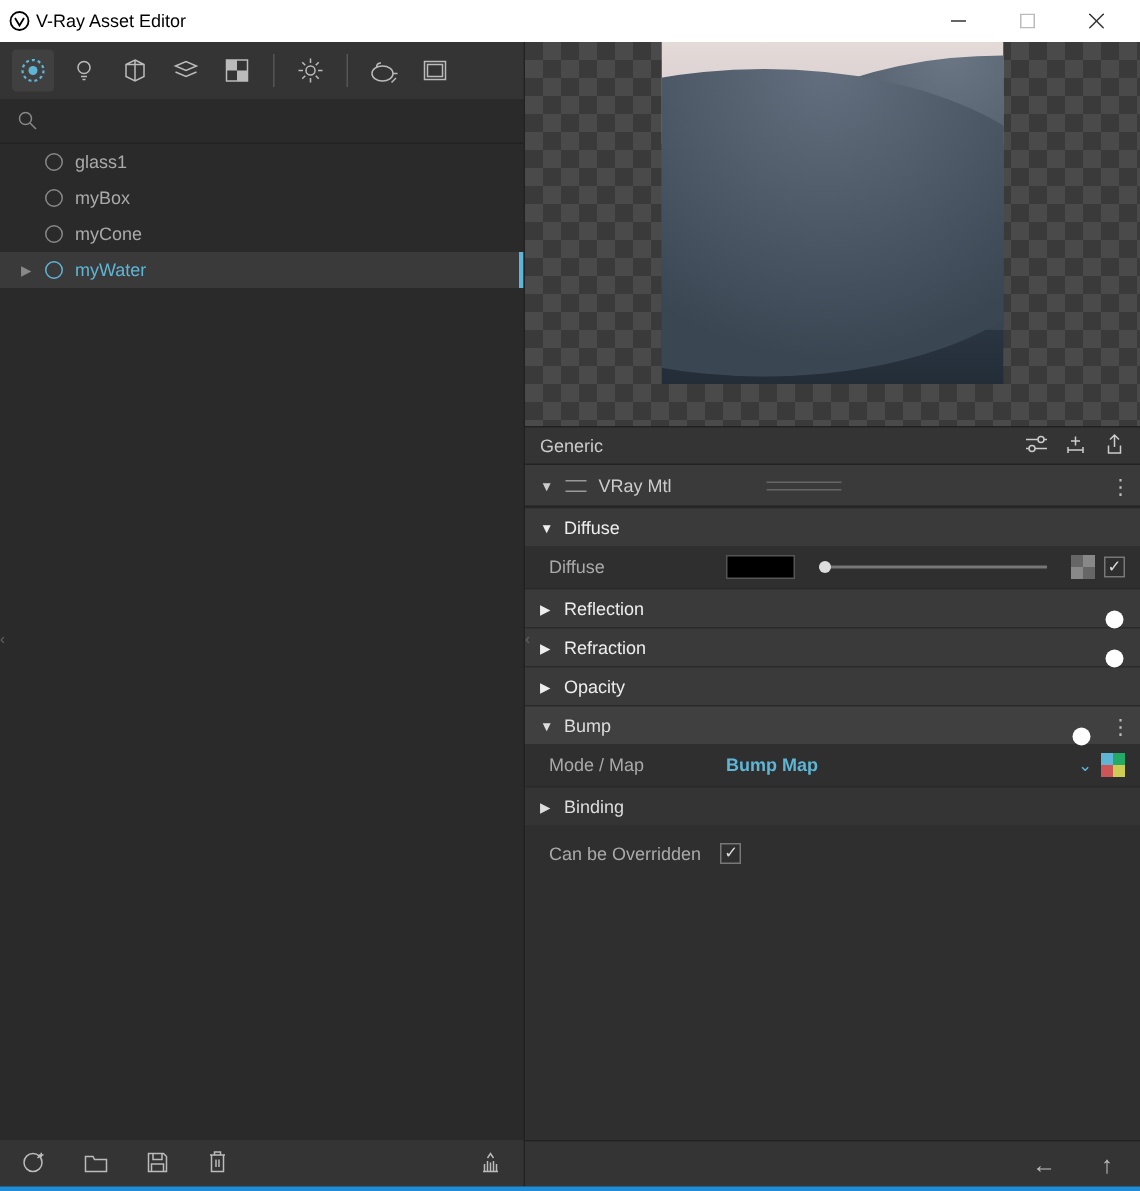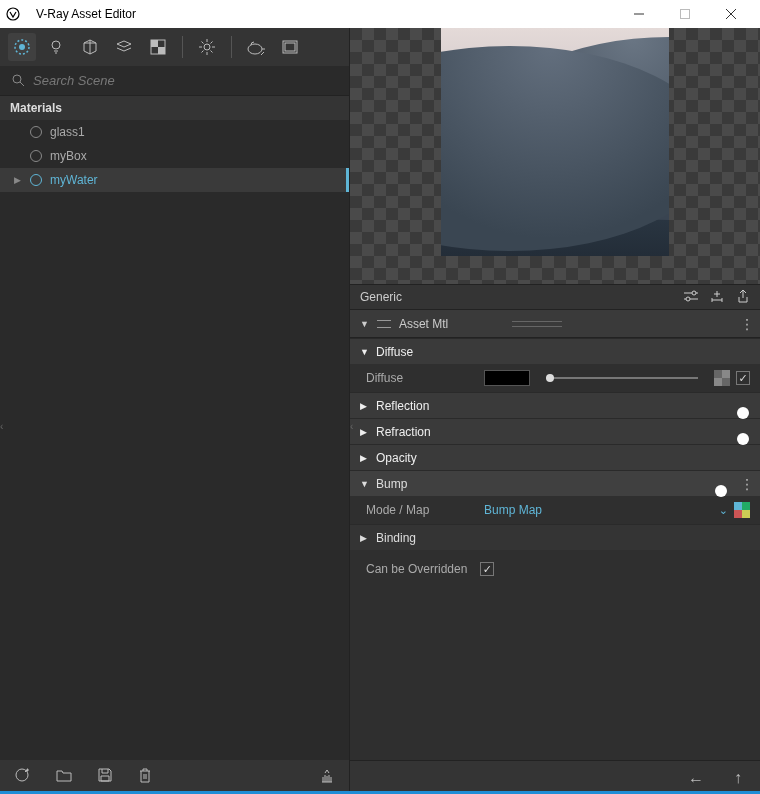--- a/index.html
+++ b/index.html
@@ -75,21 +75,21 @@
   .props { flex: 1; overflow-y: auto; padding-bottom: 4px; }
   
   .group-hdr { height: 26px; display: flex; align-items: center; padding: 0 10px; color: #eee; font-size: 12px; gap: 6px; background: #3a3a3a; border-top: 1px solid #2a2a2a; }
   .group-hdr.sub { background: #343434; color: #ddd; }
   .group-hdr .caret { font-size: 9px; width: 10px; }
   .group-hdr .sw { margin-left: auto; }
   .group-hdr .dots { margin-left: 6px; }
   
   .prop-row { height: 28px; display: flex; align-items: center; padding: 0 10px 0 16px; color: #aaa; font-size: 12px; gap: 8px; }
   .prop-row .lbl { width: 110px; flex-shrink: 0; }
-  .prop-row .val { color: #5fb5d6; }
+  .prop-row .val { color: #5fb5d6; font-weight: bold; }
   .prop-row .end { margin-left: auto; display: flex; gap: 6px; align-items: center; }
   
   .swatch { width: 46px; height: 16px; background: #000; border: 1px solid #555; }
   .slider { position: relative; height: 14px; display: flex; align-items: center; }
   .track { height: 2px; background: #777; width: 100%; }
   .thumb { position: absolute; width: 8px; height: 8px; background: #ddd; border-radius: 50%; top: 3px; }
   
   .mapbtn { width: 16px; height: 16px; display: flex; }
   .mapbtn .q { width: 8px; height: 8px; }
   .checkbox { width: 14px; height: 14px; border: 1px solid #777; display: flex; align-items: center; justify-content: center; color: #ddd; font-size: 11px; line-height: 1; }
@@ -109,21 +109,21 @@
   .dots-v { width: 10px; text-align: center; }
 </style>
 </head>
 <body>
 
 <div class="titlebar">
   <svg width="14" height="14" viewBox="0 0 14 14">
       <circle cx="7" cy="7" r="6" fill="none" stroke="#000" stroke-width="1.2"></circle>
       <path d="M4 5 L7 10 L10 5" fill="none" stroke="#000" stroke-width="1.2"></path>
     </svg>
-  <span style="margin-left:16px">V-Ray Asset Editor</span>
+  <span style="margin-left:4px">V-Ray Asset Editor</span>
   <div class="wincontrols">
     <div class="wc">
         <svg width="10" height="10">
           <line x1="0" y1="5" x2="10" y2="5" stroke="#333"></line>
         </svg>
       </div>
     <div class="wc dim">
         <svg width="10" height="10">
           <rect x="0.5" y="0.5" width="9" height="9" fill="none" stroke="#bbb"></rect>
         </svg>
@@ -195,35 +195,38 @@
             <rect x="4" y="5" width="10" height="8" fill="none" stroke="currentColor"></rect>
           </svg>
         </div>
     </div>
 
     <div class="searchbar">
       <svg width="13" height="13" viewBox="0 0 13 13">
           <circle cx="5" cy="5" r="4" fill="none" stroke="#888"></circle>
           <line x1="8" y1="8" x2="12" y2="12" stroke="#888"></line>
         </svg>
-      <input placeholder="Search Scene" style="">
-    </div>
-
-    <div class="section-hdr">Materials</div>
+    </div>
+
 
     <div class="mat-list">
       <div class="mat-item">
           <span class="arrow"></span>
           <span class="mat-circle"></span>
           <span>glass1</span>
         </div>
       <div class="mat-item">
           <span class="arrow"></span>
           <span class="mat-circle"></span>
           <span>myBox</span>
+        </div>
+      <div class="mat-item">
+          <span class="arrow"></span>
+          <span class="mat-circle"></span>
+          <span>myCone</span>
         </div>
       <div class="mat-item selected">
           <span class="arrow">▶</span>
           <span class="mat-circle"></span>
           <span>myWater</span>
         </div>
     </div>
 
     <div class="bottombar">
       <span><svg width="16" height="16" viewBox="0 0 16 16">
@@ -277,21 +280,21 @@
             </svg></span>
         <span><svg width="14" height="14" viewBox="0 0 14 14">
               <path d="M3 8 L3 13 L11 13 L11 8 M7 1 L7 9 M4 4 L7 1 L10 4" fill="none" stroke="currentColor"></path>
             </svg></span>
       </div>
     </div>
 
     <div class="vray-row">
       <span style="font-size:9px">▼</span>
       <span class="grip"></span>
-      <span>Asset Mtl</span>
+      <span>VRay Mtl</span>
       <span class="midgrip"></span>
       <span class="dots-v dots"></span>
     </div>
 
     <div class="props">
 
       <div class="group-hdr">
           <span class="caret">▼</span>
           <span>Diffuse</span>
         </div>

